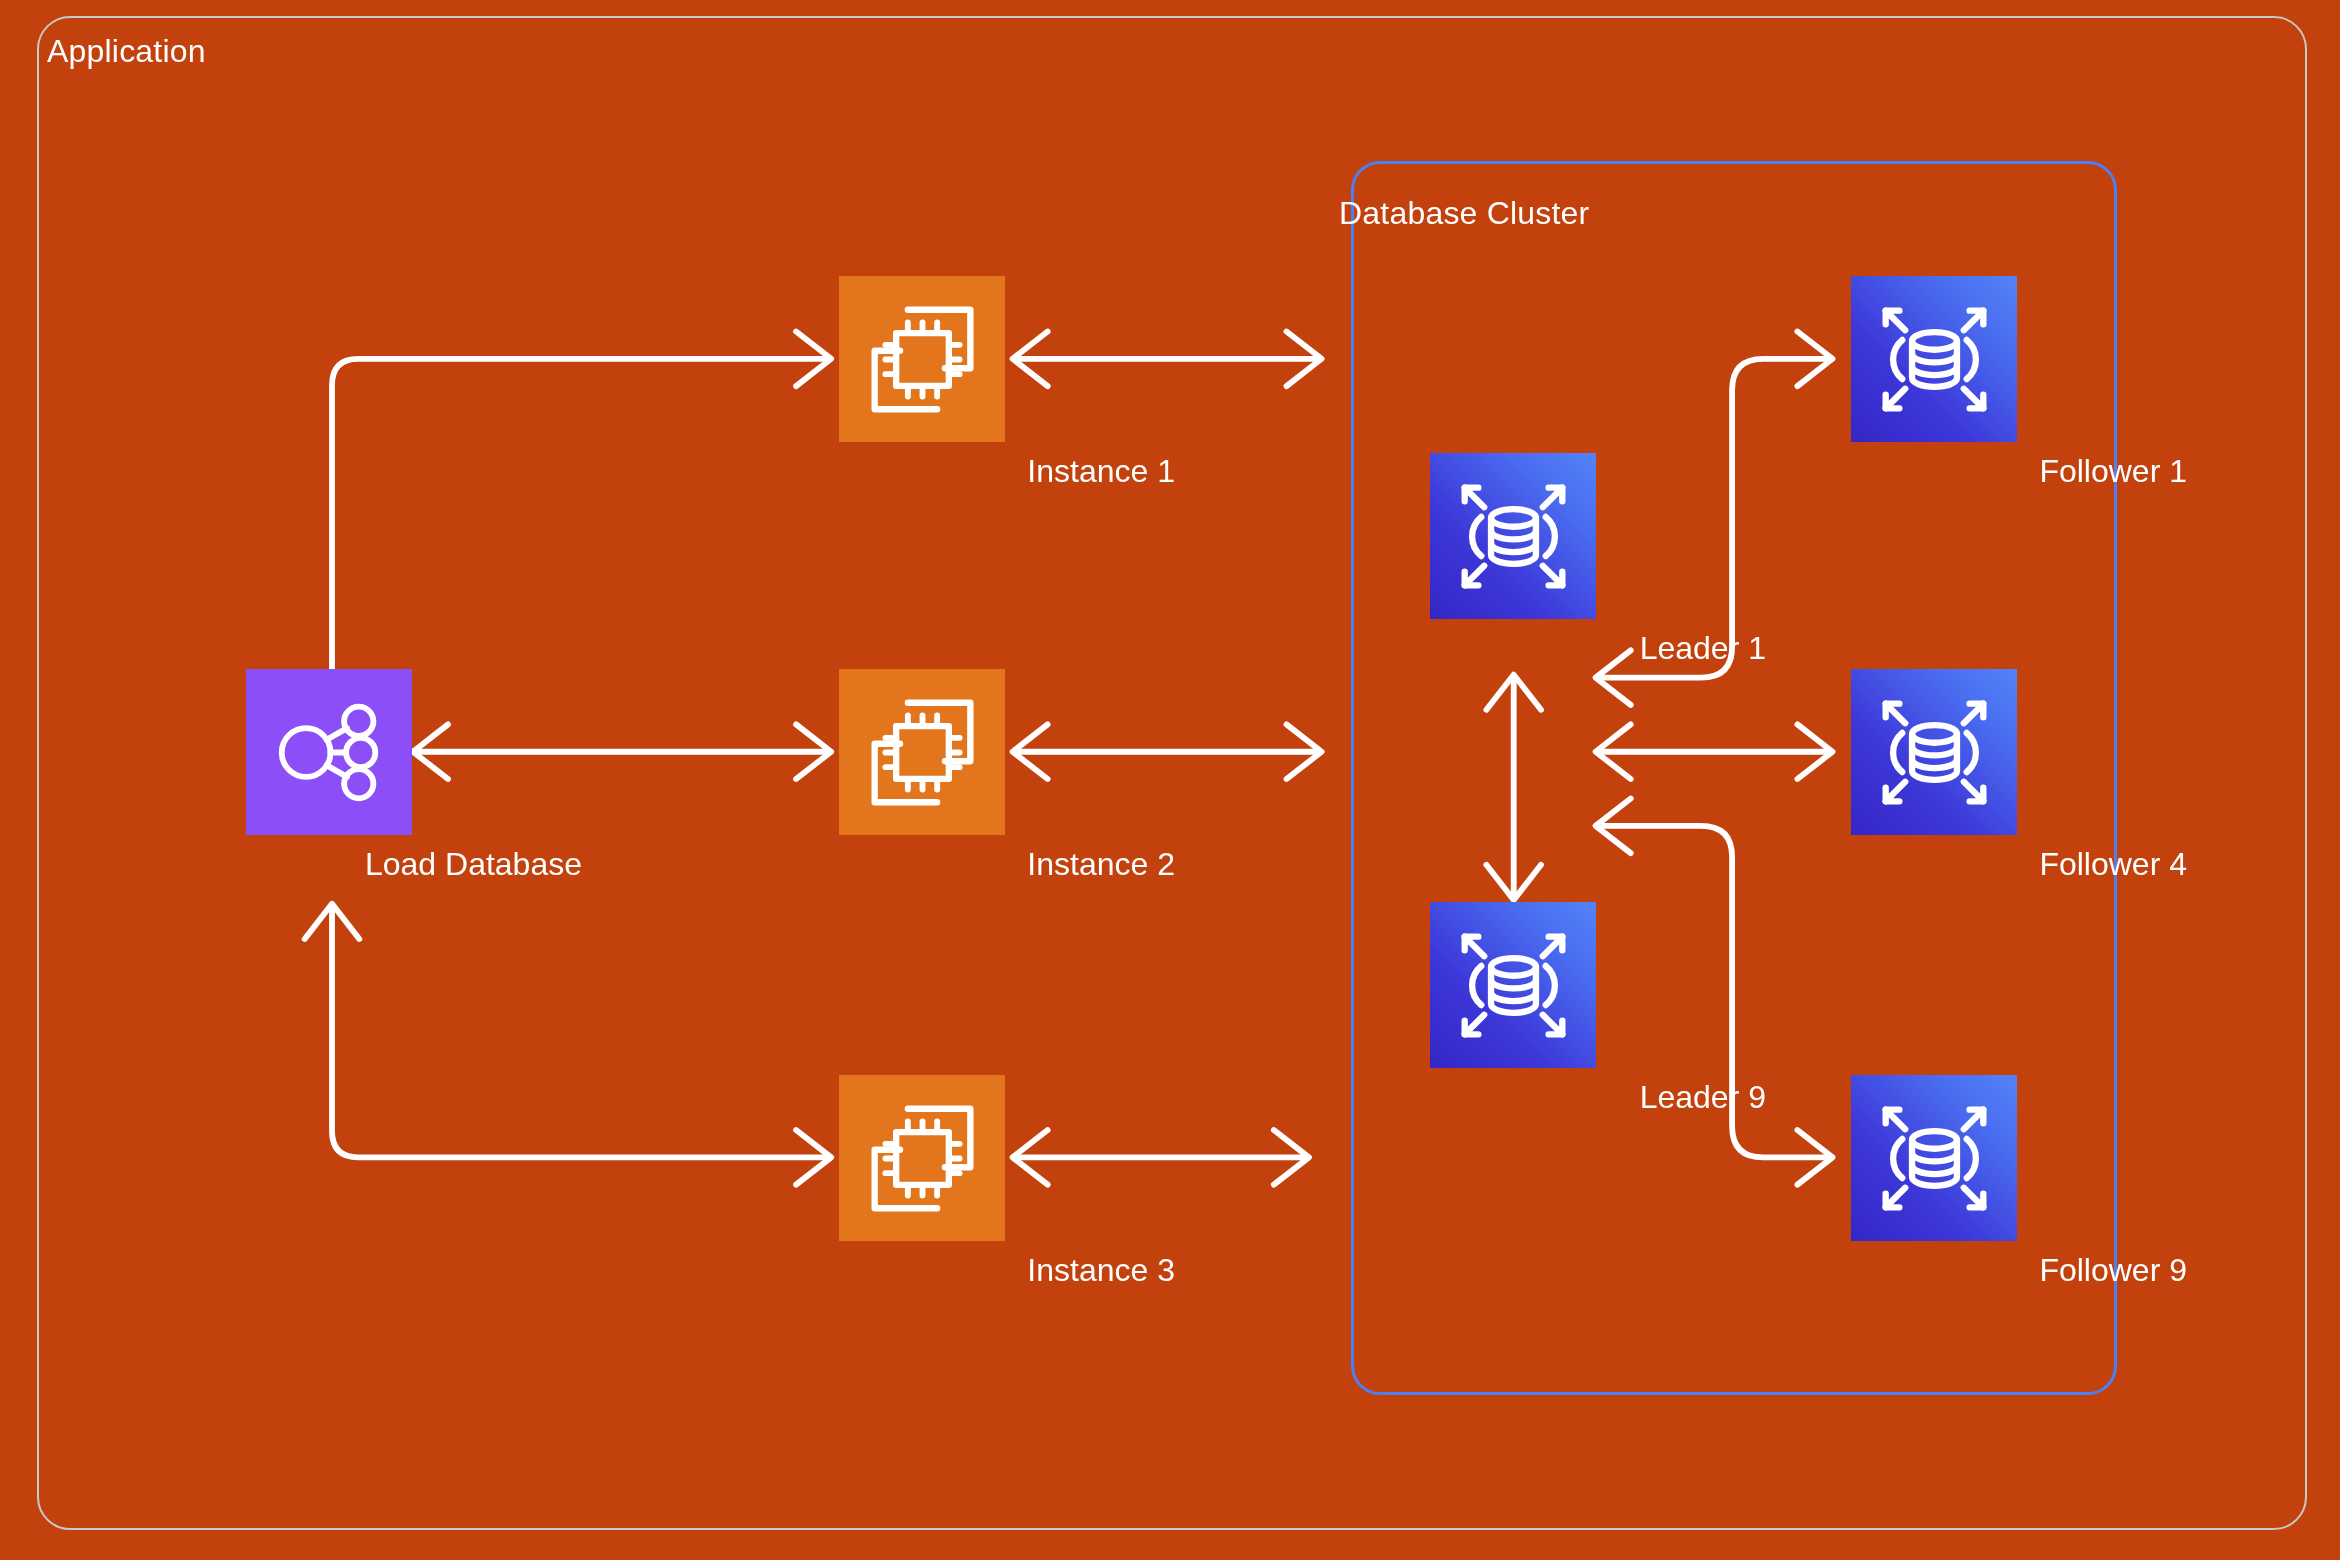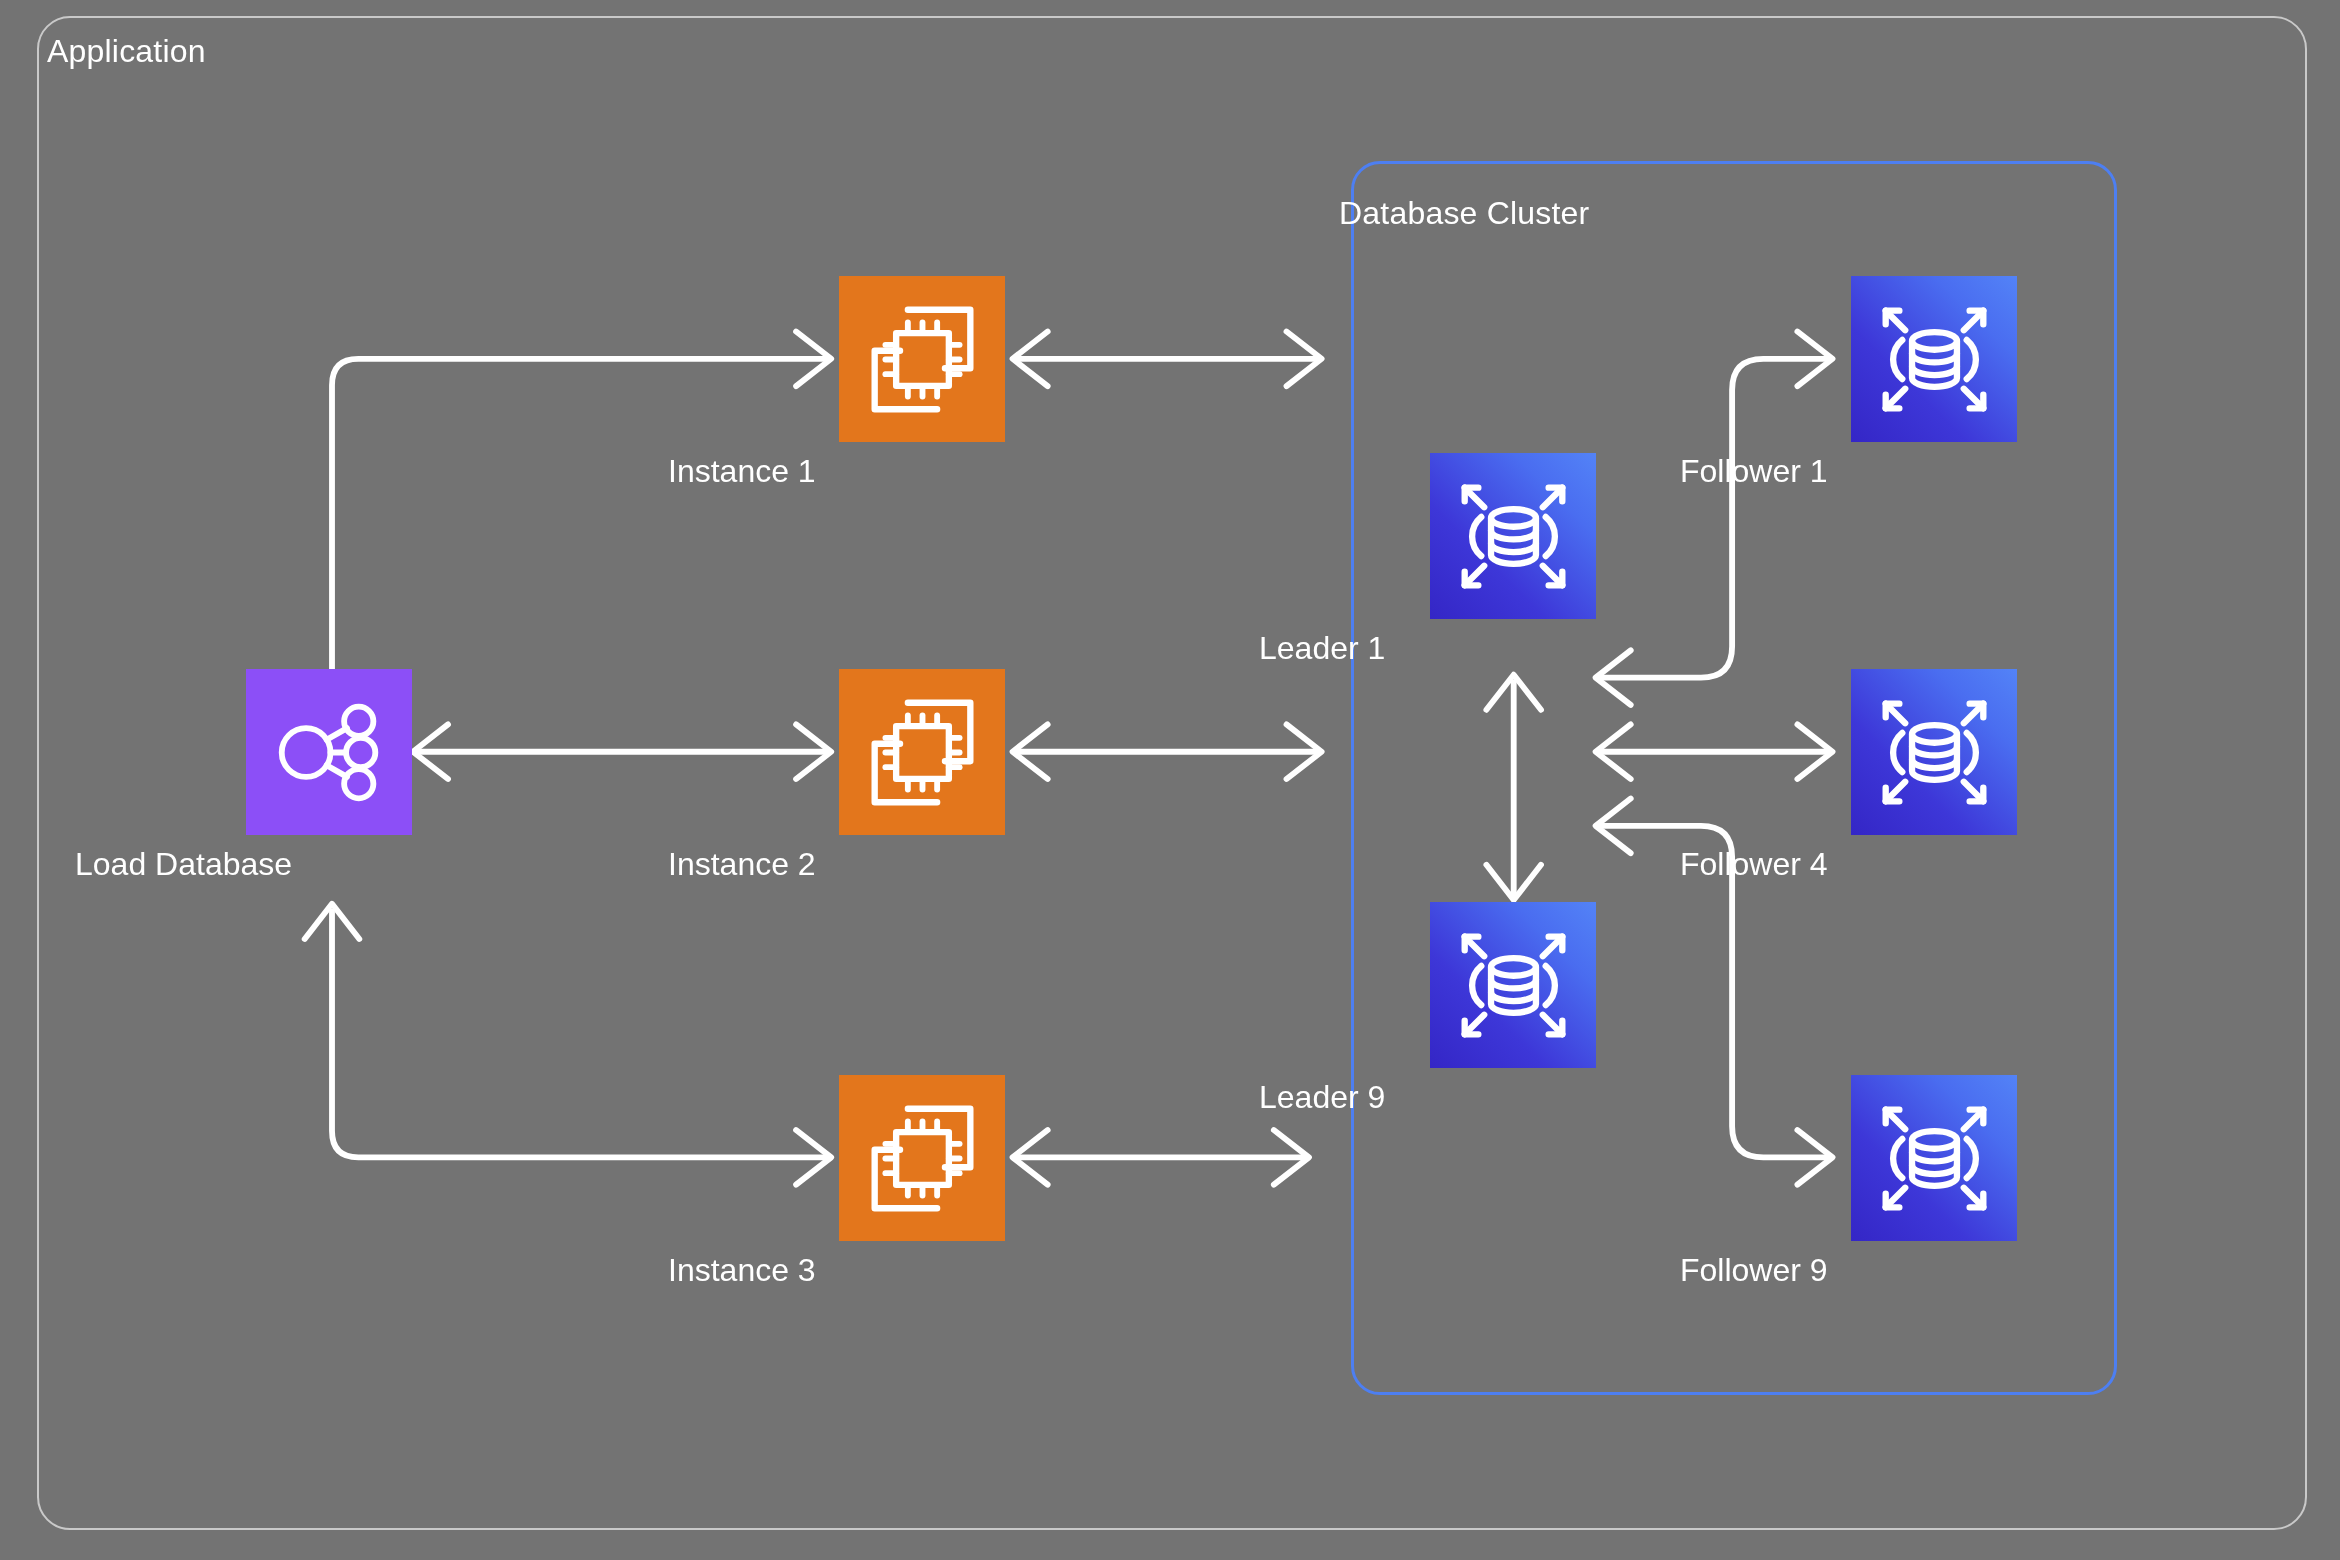--- a/index.html
+++ b/index.html
@@ -1,33 +1,33 @@
 <!DOCTYPE html>
 <html><head>
 <meta charset="utf-8">
 <style>
   html,body{margin:0;padding:0;background:#0c0d0f;}
   body{width:2341px;height:1560px;overflow:hidden;
        font-family:"Liberation Sans","DejaVu Sans",sans-serif;}
-  #stage{position:relative;width:2341px;height:1560px;background:#737373;}
+  #stage{position:relative;width:2341px;height:1560px;background:#c2410c;}
 
   
   .group{position:absolute;border-radius:33px;box-sizing:border-box;background:transparent;}
   #app-group{left:37px;top:15.6px;width:2270px;height:1514px;border:2.9px solid #c9c9c9;}
   #db-group{left:1351px;top:161px;width:766px;height:1234px;border:3.9px solid #4d7ff2;border-radius:29px;}
   .group-label{position:absolute;color:#ffffff;font-size:32px;letter-spacing:0.2px;white-space:nowrap;}
   #app-label{left:47px;top:33px;}
   #db-label{left:1339px;top:195px;}
 
   
   .node{position:absolute;width:0;height:0;}
   .tile{position:absolute;left:-83px;top:-83px;width:166px;height:166px;
         display:flex;align-items:center;justify-content:center;}
   .tile svg{display:block;}
-  .node-label{position:absolute;left:-254px;top:94px;width:507px;text-align:left;
+  .node-label{position:absolute;left:-254px;top:94px;width:507px;text-align:right;
               color:#ffffff;font-size:32px;white-space:nowrap;}
   .t-lb{background:#8c4ff7;}
   .t-ec2{background:#e3761c;}
   .t-db{background:linear-gradient(45deg,#3426c6 0%,#3d37d8 35%,#4a6df0 75%,#5383f7 100%);}
 
   
   #edges{position:absolute;left:0;top:0;width:2341px;height:1560px;pointer-events:none;}
   #edges path{fill:none;stroke:#ffffff;stroke-width:6;
               stroke-linecap:round;stroke-linejoin:round;}
   #edges .head{fill:none;stroke:#ffffff;stroke-width:6;stroke-linecap:round;stroke-linejoin:round;}

